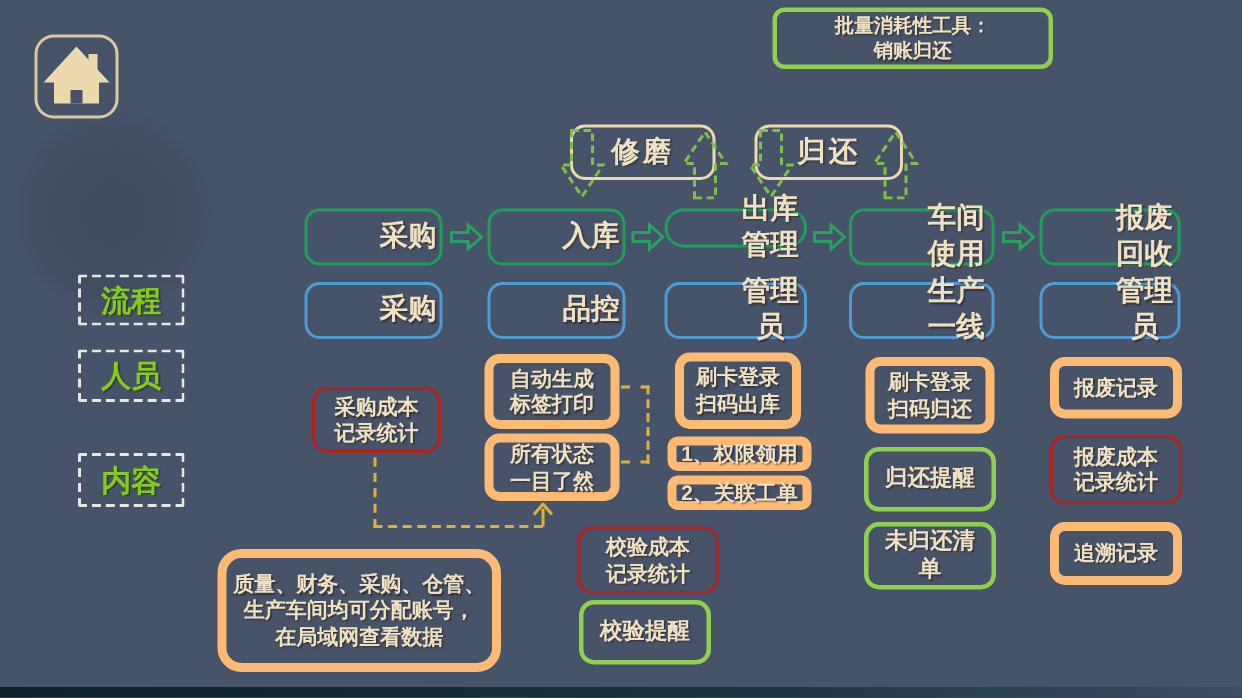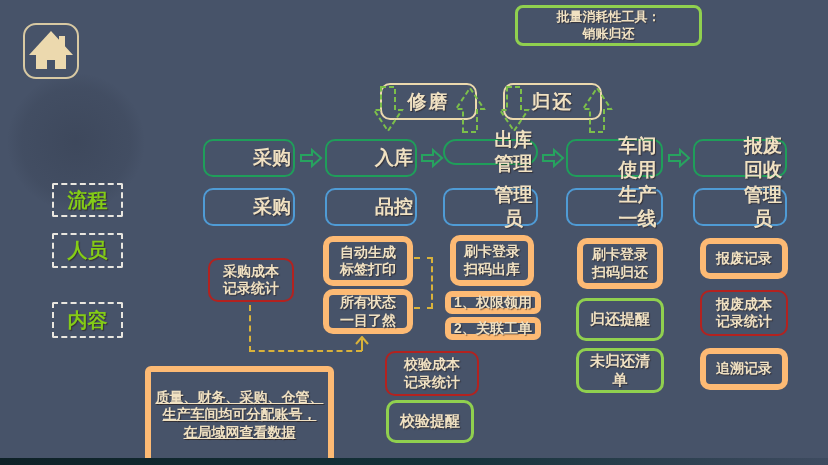--- a/index.html
+++ b/index.html
@@ -145,21 +145,21 @@
 扫码归还</div>
   <div class="box lime-b fs15" style="left:576px;top:298px;width:88px;height:43px;">归还提醒</div>
   <div class="box lime-b fs15" style="left:576px;top:348px;width:88px;height:45px;">未归还清
 单</div>
 
   <div class="box yellow-b fs14" style="left:700px;top:238px;width:88px;height:41px;">报废记录</div>
   <div class="box red-b fs14" style="left:700px;top:290px;width:88px;height:46px;">报废成本
 记录统计</div>
   <div class="box yellow-b fs14" style="left:700px;top:348px;width:88px;height:42px;">追溯记录</div>
 
-  <div class="box yellow-b fs14" style="left:145px;top:366px;width:189px;height:98px;border-radius:6px;text-decoration:underline;">质量、财务、采购、仓管、
+  <div class="box yellow-b fs14" style="left:145px;top:366px;width:189px;height:82px;border-radius:16px;">质量、财务、采购、仓管、
 生产车间均可分配账号，
 在局域网查看数据</div>
 
   <div class="conn conn-v" style="left:249px;top:305px;height:47px;"></div>
   <div class="conn conn-h" style="left:249px;top:350px;width:113px;"></div>
   <div class="conn conn-v" style="left:361px;top:339px;height:12px;"></div>
   <div class="icon-wrap" style="left:355px;top:331px;">
     <svg width="14" height="9" viewBox="0 0 14 9">
         <polyline points="1,8 7,1 13,8" fill="none" stroke="#d9b23a" stroke-width="2"></polyline>
       </svg>

